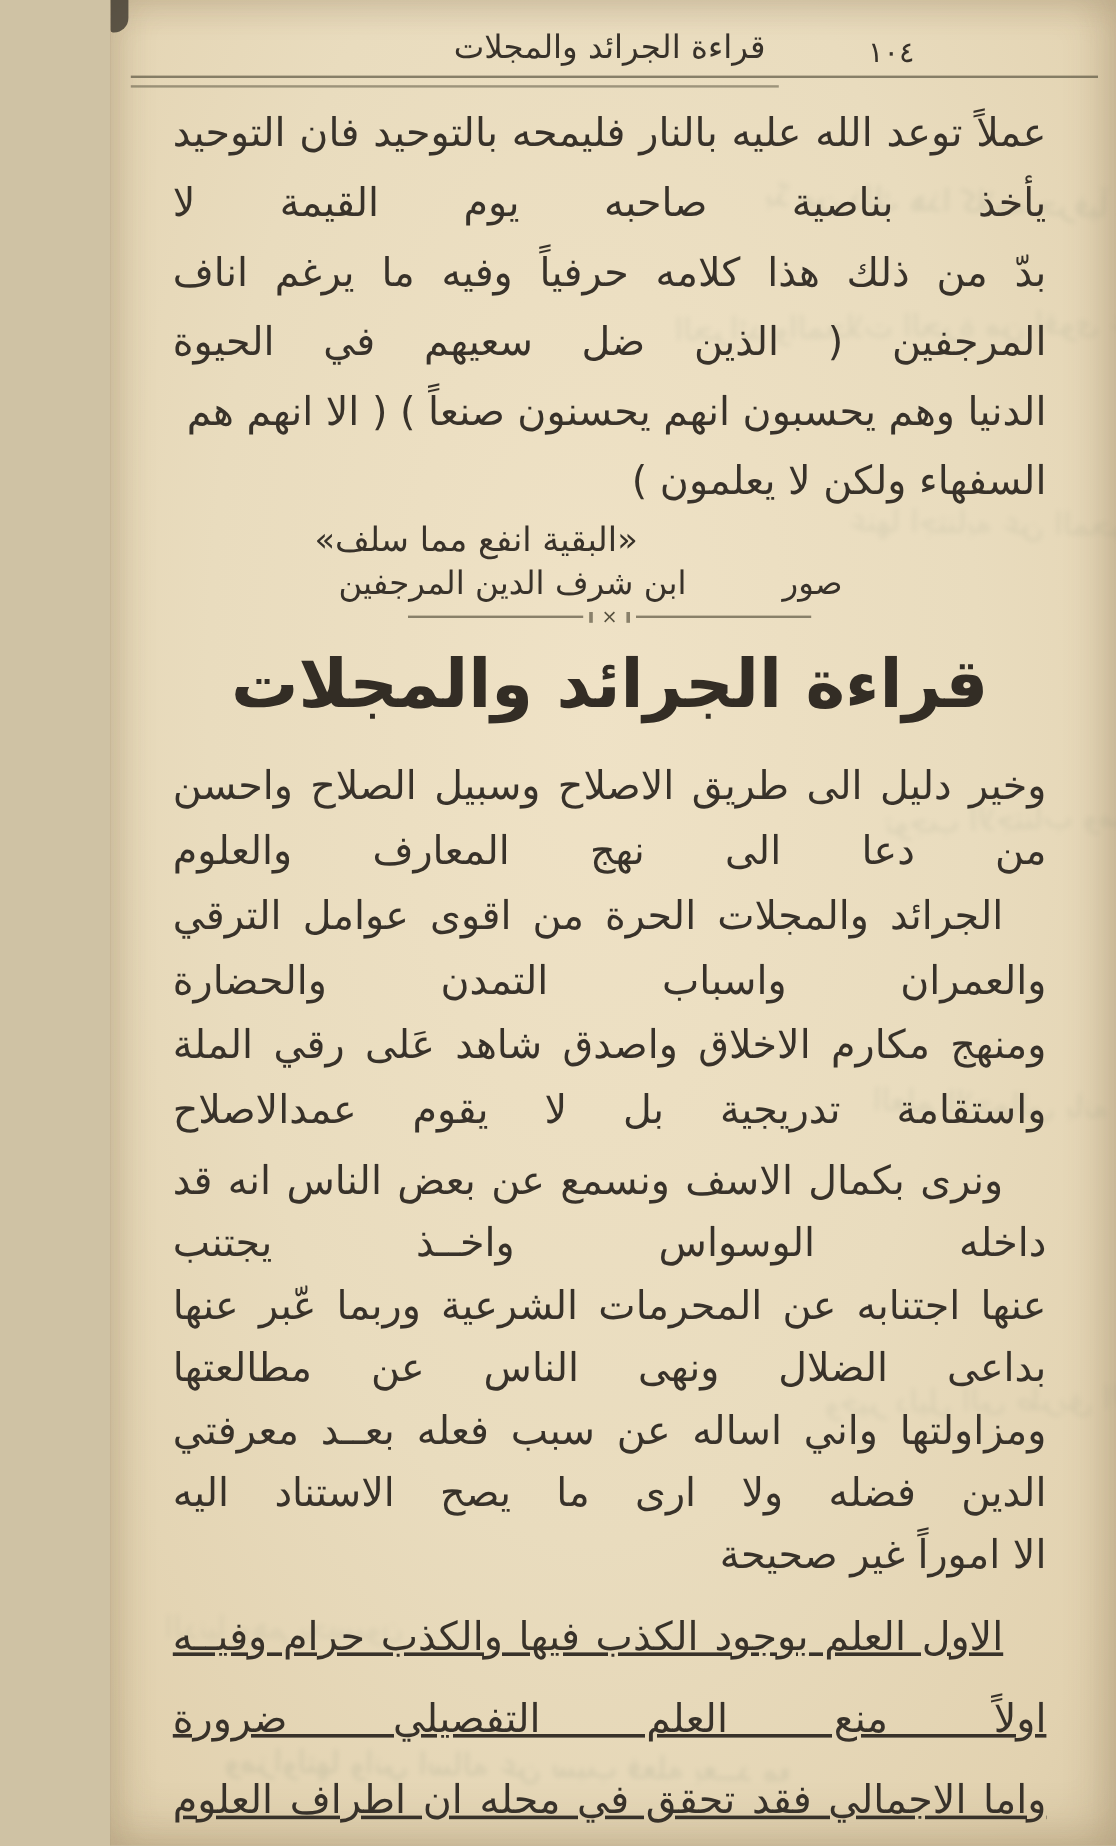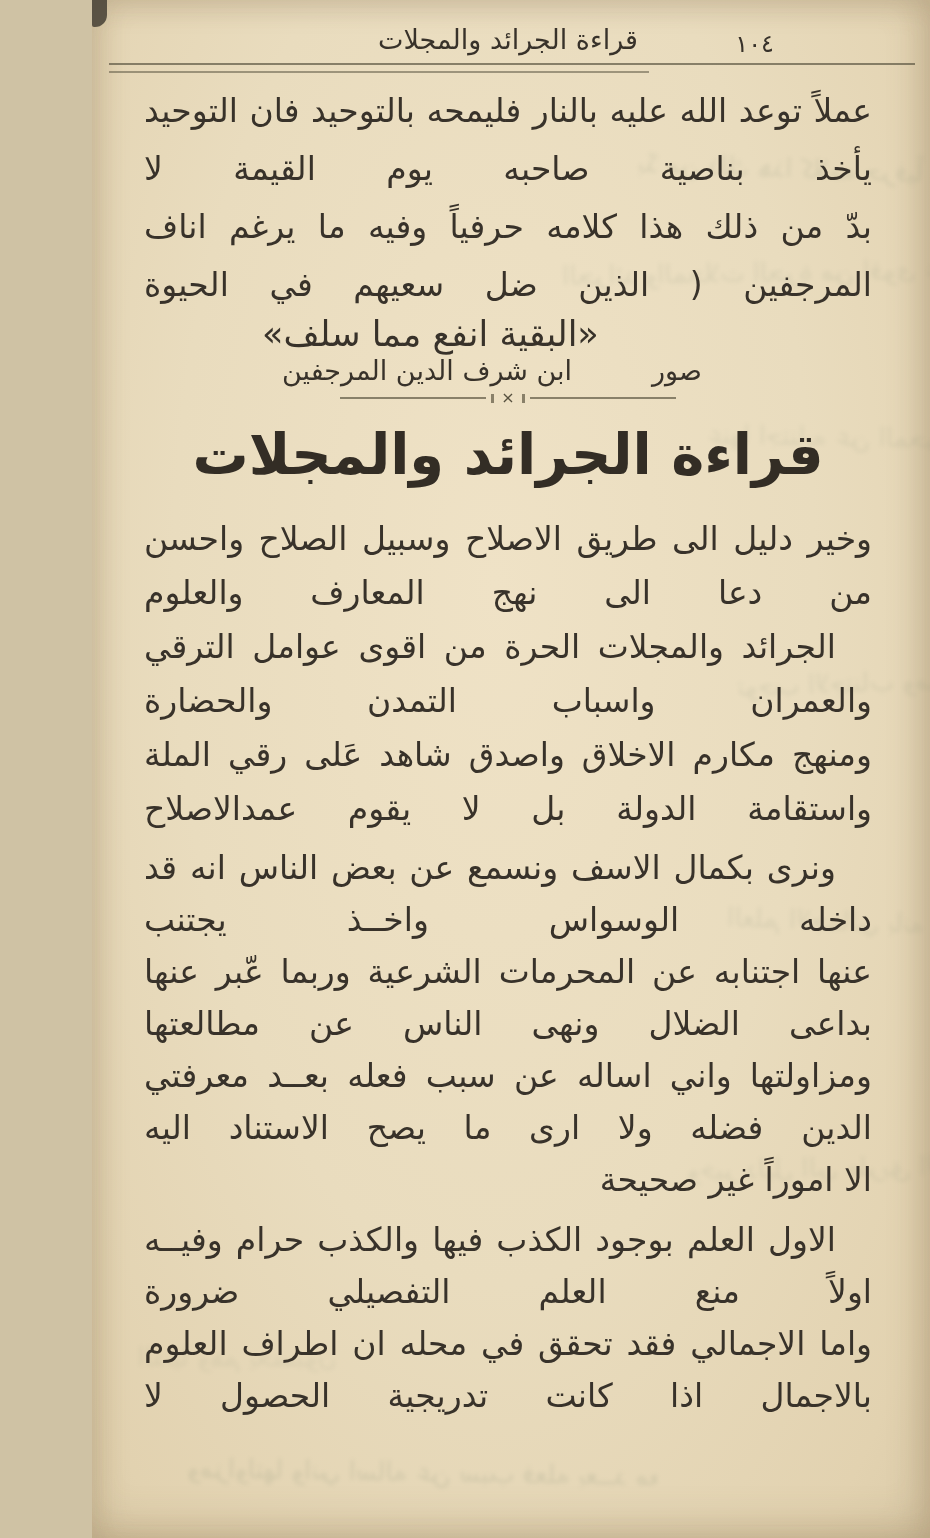--- a/index.html
+++ b/index.html
@@ -29,35 +29,35 @@
     filter: blur(2px); opacity: .15; color: #79866f;
     font-size: 26px; line-height: 34px; white-space: nowrap; overflow: hidden;
   }
   
   .content { position: relative; z-index: 2; padding: 0 58px 0 52px; }
   .header { position: relative; height: 66px; }
   .running-title {
     text-align: center; font-size: 27px; padding-top: 24px;
     letter-spacing: 0px;
   }
-  .page-num { position: absolute; top: 30px; right: 98px; font-size: 24px; }
+  .page-num { position: absolute; top: 30px; right: 110px; font-size: 24px; }
   .rule-a { position: absolute; top: 63px; left: 17px; right: 15px; height: 2px; background: #5d5743; opacity: .7; z-index: 2; }
   .rule-b { position: absolute; top: 71px; left: 17px; width: 540px; height: 2px; background: #5d5743; opacity: .55; z-index: 2; }
 
   .line {
     font-size: 33px; line-height: 58px;
     text-align: justify; text-align-last: justify;
   }
   .intro { margin-top: 16px; }
   .intro .line { line-height: 58px; }
   .line.partial { text-align: right; text-align-last: right; }
   .line.center { text-align: center; text-align-last: center; }
 
   .quote {
-    font-size: 35px; line-height: 40px; height: 40px;
+    font-size: 28px; line-height: 40px; height: 40px;
     text-align: left; padding-left: 118px;
   }
   .sig-row {
     display: flex; justify-content: space-between; align-items: baseline;
     height: 34px; line-height: 34px; font-size: 27px;
     padding: 0 170px 0 138px;
   }
   .orn-divider {
     height: 20px; display: flex; align-items: center; justify-content: center; gap: 5px;
   }
@@ -66,21 +66,21 @@
   .orn-divider .x { font-size: 16px; color: #57513f; line-height: 1; padding: 0 2px; }
 
   .section-title {
     height: 86px; margin-top: 4px;
     text-align: center; font-size: 56px; font-weight: bold;
     letter-spacing: -1px; line-height: 86px; color: #332d25;
   }
 
   .para1 { margin-top: 14px; } .para1 .line { line-height: 54px; }
   .para2 { margin-top: 6px; }  .para2 .line { line-height: 52px; }
-  .para3 { margin-top: 8px; }  .para3 .line { line-height: 52px; }
+  .para3 { margin-top: 8px; }  .para3 .line { line-height: 68px; text-decoration: underline; }
   .firstline { text-indent: 36px; }
   .para1 .line.center { text-align: center; text-align-last: center; padding-left: 60px; }
 </style>
 </head>
 <body>
 
 <div class="page">
 
   <div class="corner-mark"></div>
 
@@ -96,20 +96,21 @@
   <div class="content">
 
     <div class="header">
       <div class="running-title">قراءة الجرائد والمجلات</div>
       <div class="page-num">١٠٤</div>
     </div>
 
     <div class="intro">
       <div class="line">عملاً توعد الله عليه بالنار فليمحه بالتوحيد فان التوحيد يأخذ بناصية صاحبه يوم القيمة لا</div>
       <div class="line">بدّ من ذلك هذا كلامه حرفياً وفيه ما يرغم اناف المرجفين ( الذين ضل سعيهم في الحيوة</div>
+      <div class="line partial">الدنيا وهم يحسبون انهم يحسنون صنعاً ) ( الا انهم هم السفهاء ولكن لا يعلمون )</div>
     </div>
 
     <div class="quote">«البقية انفع مما سلف»</div>
 
     <div class="sig-row">
       <span>صور</span>
       <span>ابن شرف الدين المرجفين</span>
     </div>
 
     <div class="orn-divider">
@@ -118,21 +119,21 @@
       <span class="x">×</span>
       <span class="tick"></span>
       <span class="seg"></span>
     </div>
 
     <div class="section-title">قراءة الجرائد والمجلات</div>
 
     <div class="para1">
       <div class="line">وخير دليل الى طريق الاصلاح وسبيل الصلاح واحسن من دعا الى نهج المعارف والعلوم</div>
       <div class="line firstline">الجرائد والمجلات الحرة من اقوى عوامل الترقي والعمران واسباب التمدن والحضارة</div>
-      <div class="line">ومنهج مكارم الاخلاق واصدق شاهد عَلى رقي الملة واستقامة الدولة بل لا يقوم عمدالاصلاح</div>
+      <div class="line">ومنهج مكارم الاخلاق واصدق شاهد عَلى رقي الملة واستقامة تدريجية بل لا يقوم عمدالاصلاح</div>
     </div>
 
     <div class="para2">
       <div class="line firstline">ونرى بكمال الاسف ونسمع عن بعض الناس انه قد داخله الوسواس واخــذ يجتنب</div>
       <div class="line">عنها اجتنابه عن المحرمات الشرعية وربما عّبر عنها بداعى الضلال ونهى الناس عن مطالعتها</div>
       <div class="line">ومزاولتها واني اساله عن سبب فعله بعــد معرفتي الدين فضله ولا ارى ما يصح الاستناد اليه</div>
       <div class="line partial">الا اموراً غير صحيحة</div>
     </div>
 
     <div class="para3">

